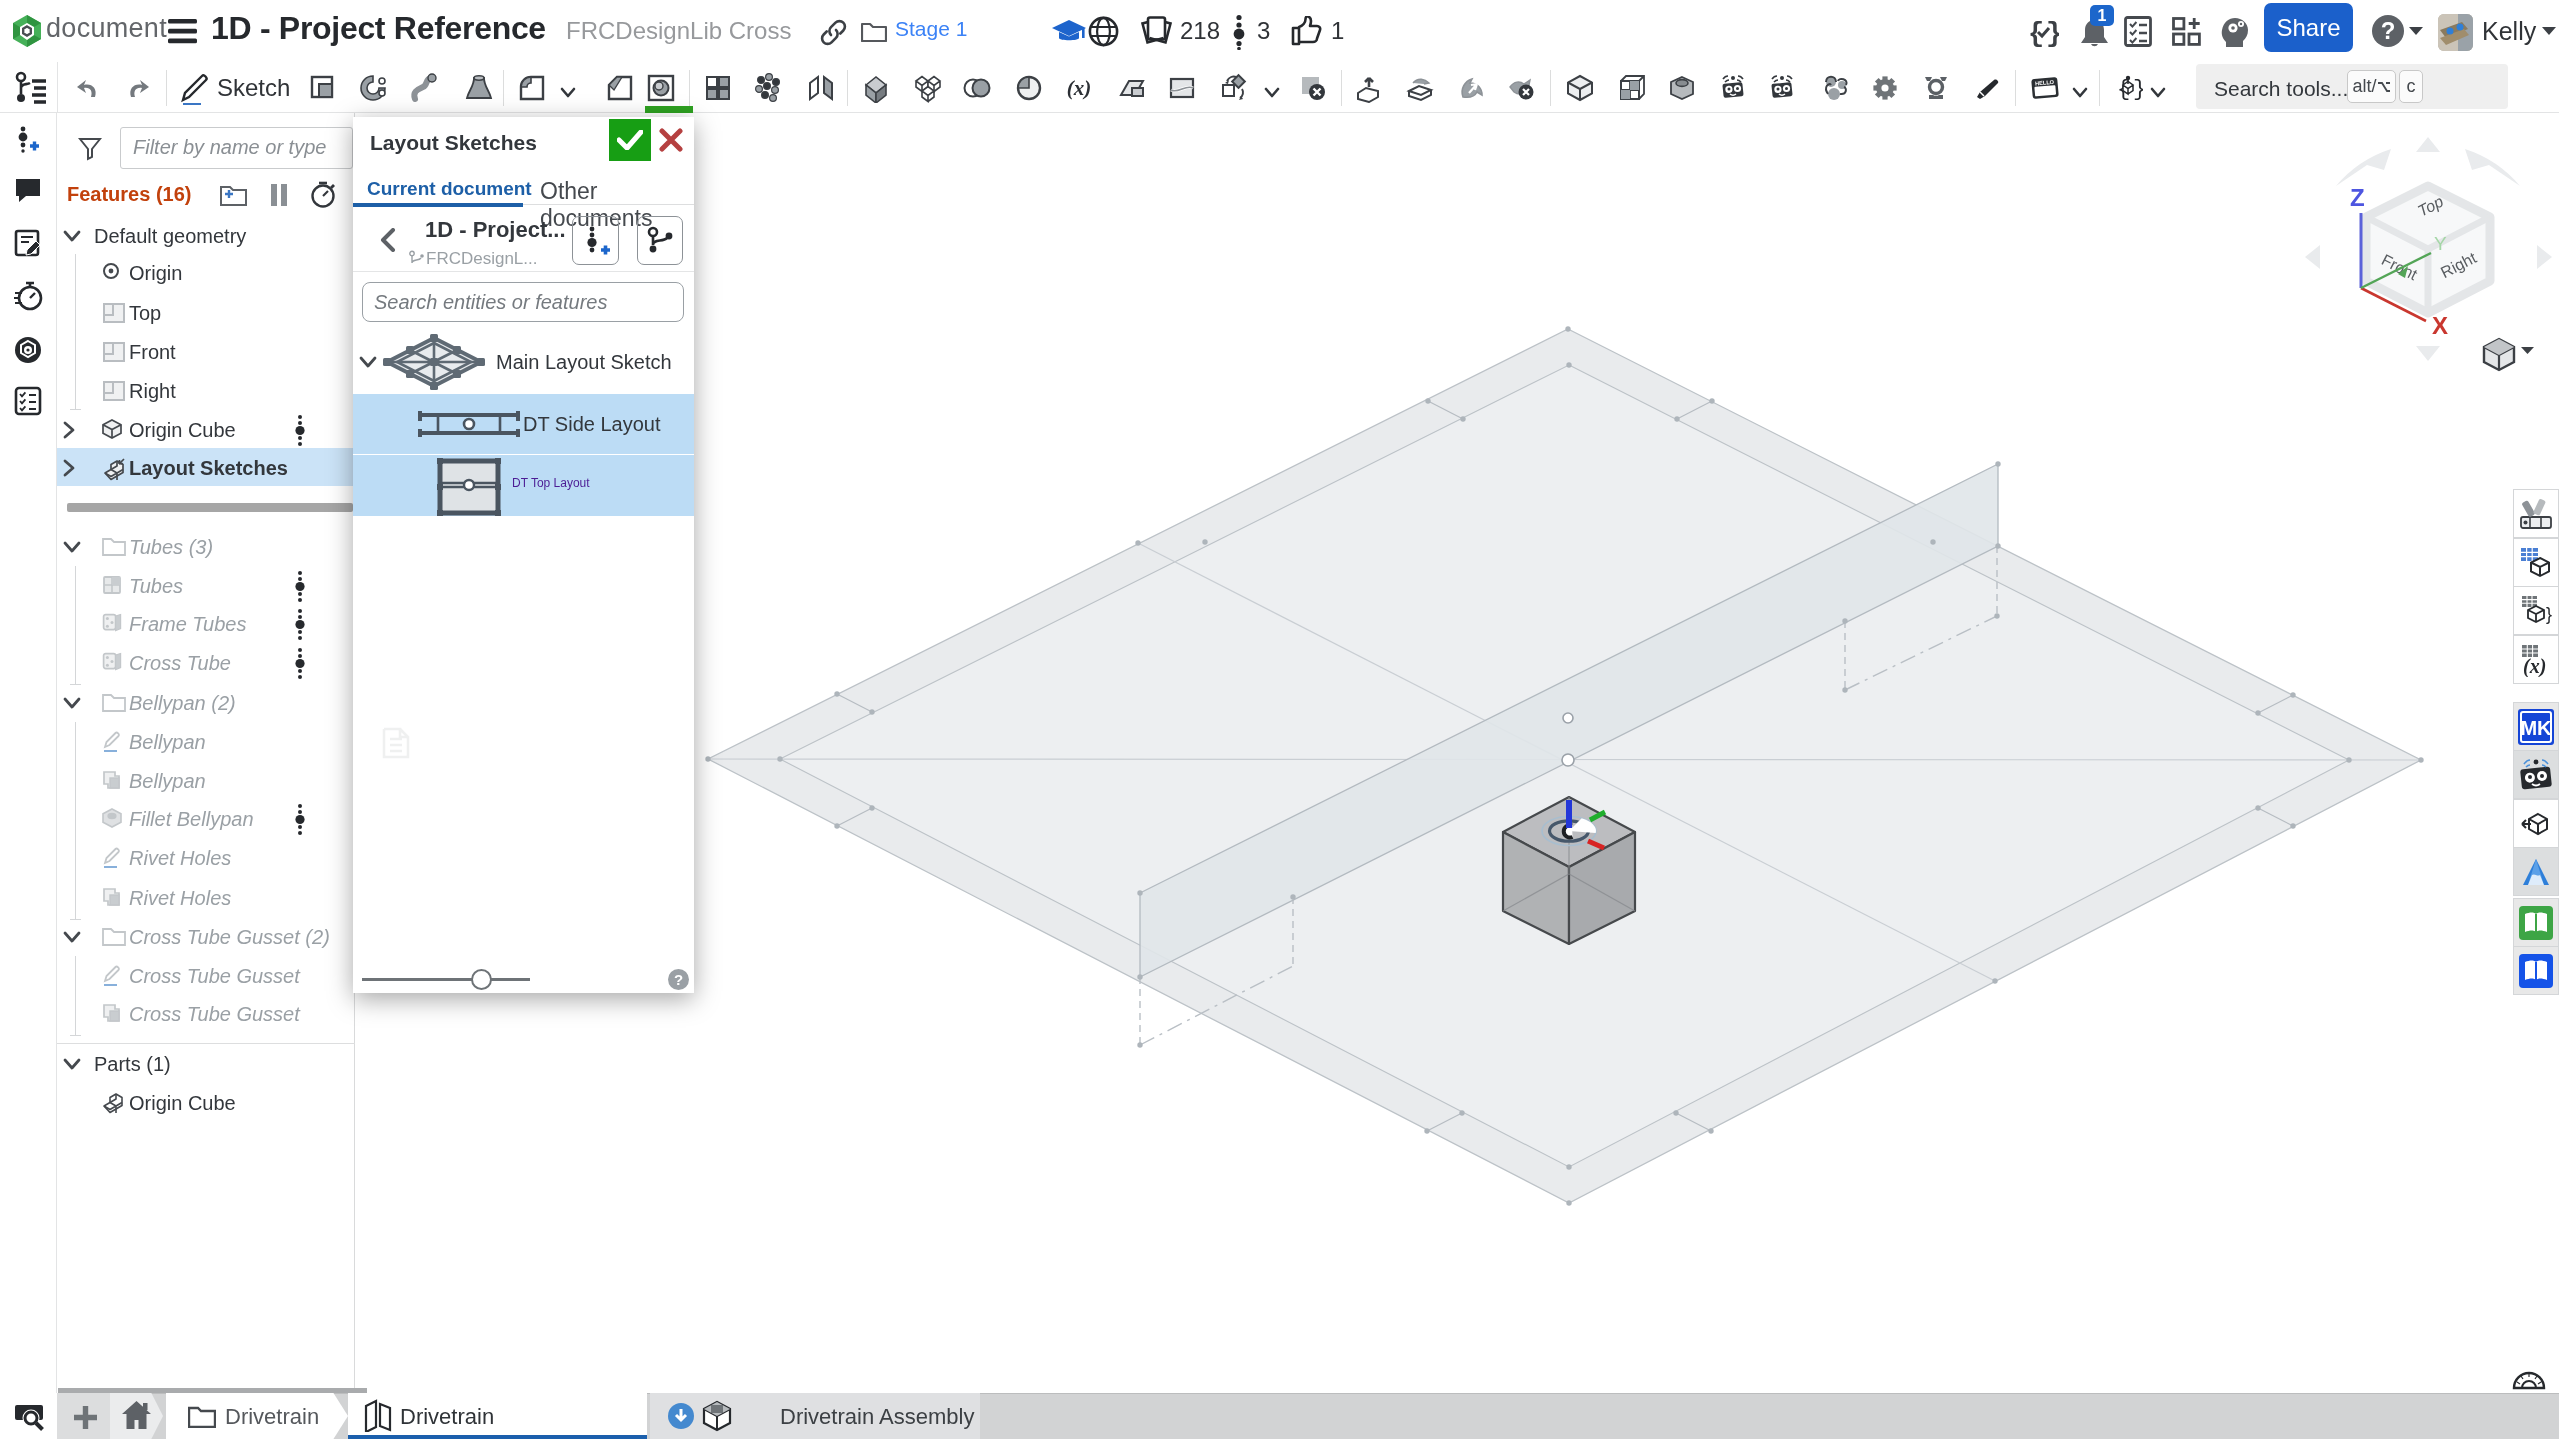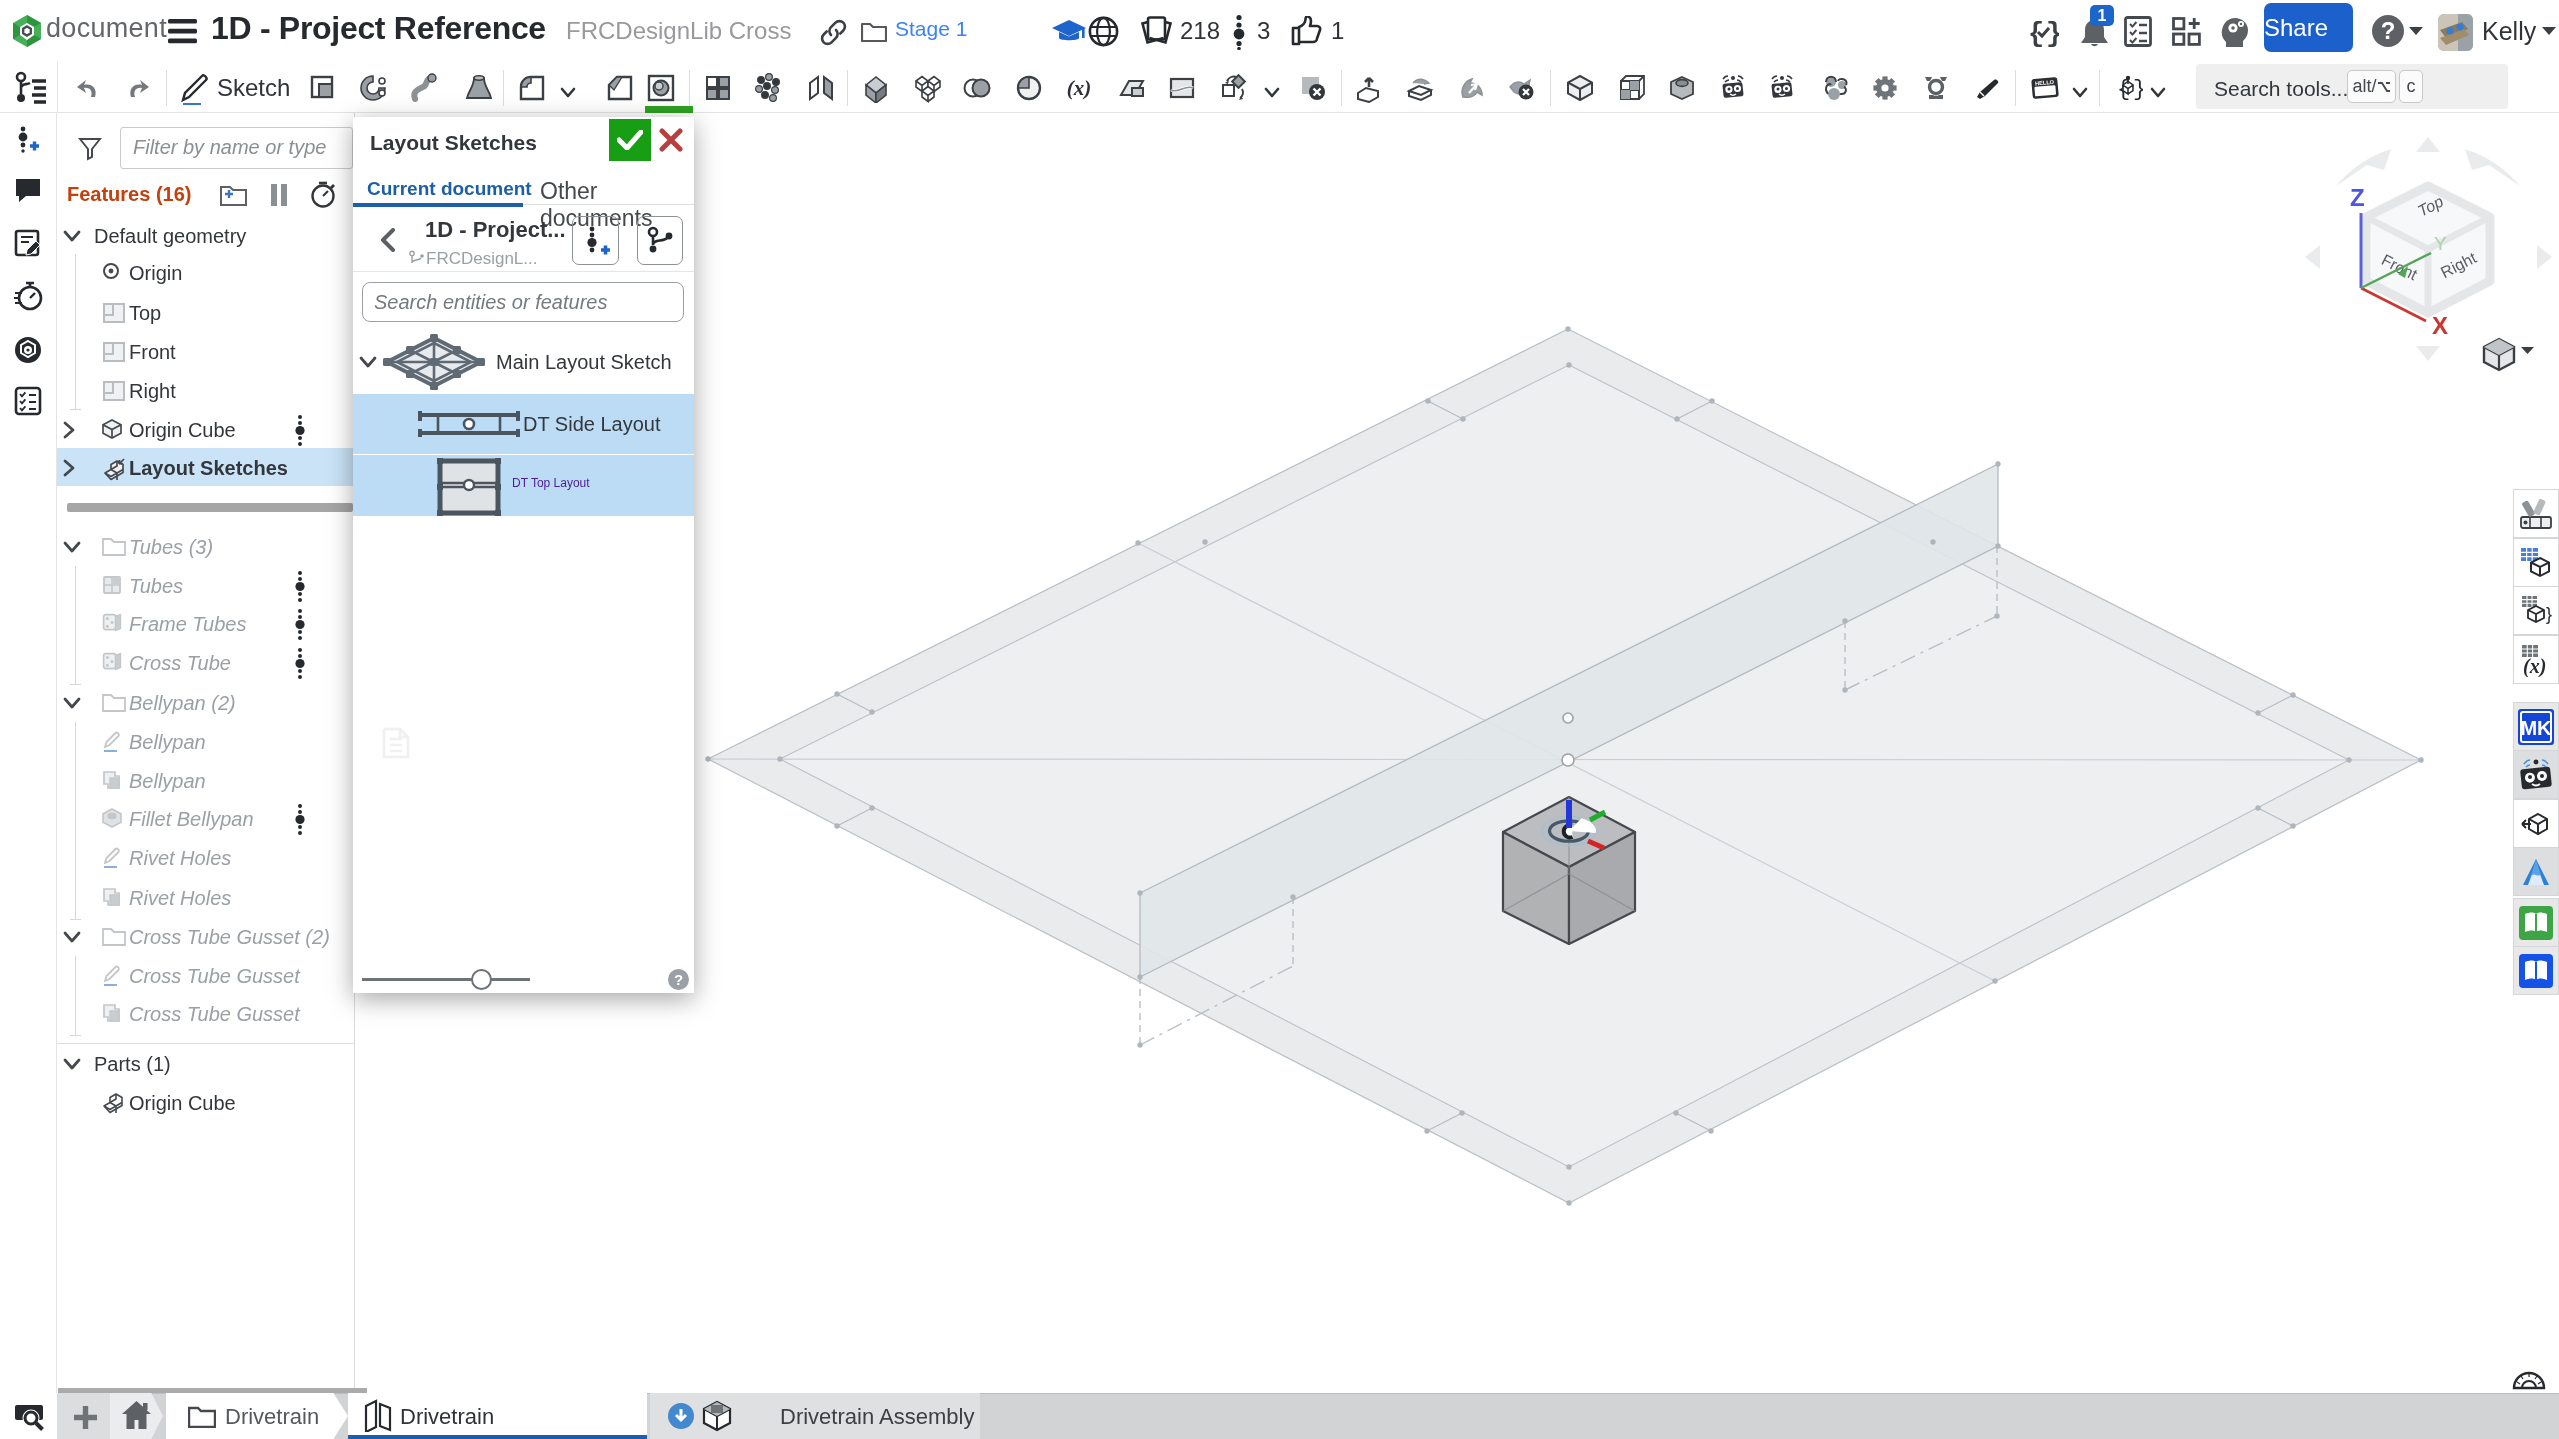--- a/index.html
+++ b/index.html
@@ -115,21 +115,21 @@
     </div>
 <div class="abs" style="left:2220px;top:16px">
       <svg width="30" height="32" viewBox="0 0 30 32" style="">
         <path d="M6 31 v-5 c-3-3-5-7-4-12 C3.5 6 9 2 15 2 c7 0 13 5 13 12 c0 5-2 8-5 11 v6z" fill="#5d6166"></path>
         <circle cx="13" cy="12" r="4.6" fill="#fff"></circle>
         <circle cx="13" cy="12" r="1.8" fill="#5d6166"></circle>
         <circle cx="21" cy="8" r="3" fill="#fff"></circle>
         <circle cx="21" cy="8" r="1.2" fill="#5d6166"></circle>
       </svg>
     </div>
-<div class="abs" style="left:2264px;top:3px;width:89px;height:49px;background:#1b60cb;border-radius:7px;color:#fff;font-size:24px;line-height:49px">Share</div>
+<div class="abs" style="left:2264px;top:3px;width:89px;height:49px;background:#1b60cb;border-radius:7px;color:#fff;font-size:24px;text-align:center;line-height:49px">Share</div>
 <div class="abs" style="left:2372px;top:15px;width:32px;height:32px;border-radius:50%;background:#5d6166;color:#fff;font-size:24px;font-weight:bold;text-align:center;line-height:32px">?</div>
 <div class="abs" style="left:2408px;top:26px">
       <svg width="16" height="11" viewBox="0 0 16 11" style="">
         <path d="M1 1 l7 8 7-8z" fill="#3c4045"></path>
       </svg>
     </div>
 <div class="abs" style="left:2438px;top:14px;width:35px;height:37px;border-radius:6px;background:#b9b2a6;overflow:hidden">
       <svg width="35" height="37" viewBox="0 0 35 37" style="">
         <rect x="0" y="0" width="35" height="37" fill="#cbc4b8"></rect>
         <rect x="20" y="0" width="15" height="37" fill="#9aa2a8"></rect>

